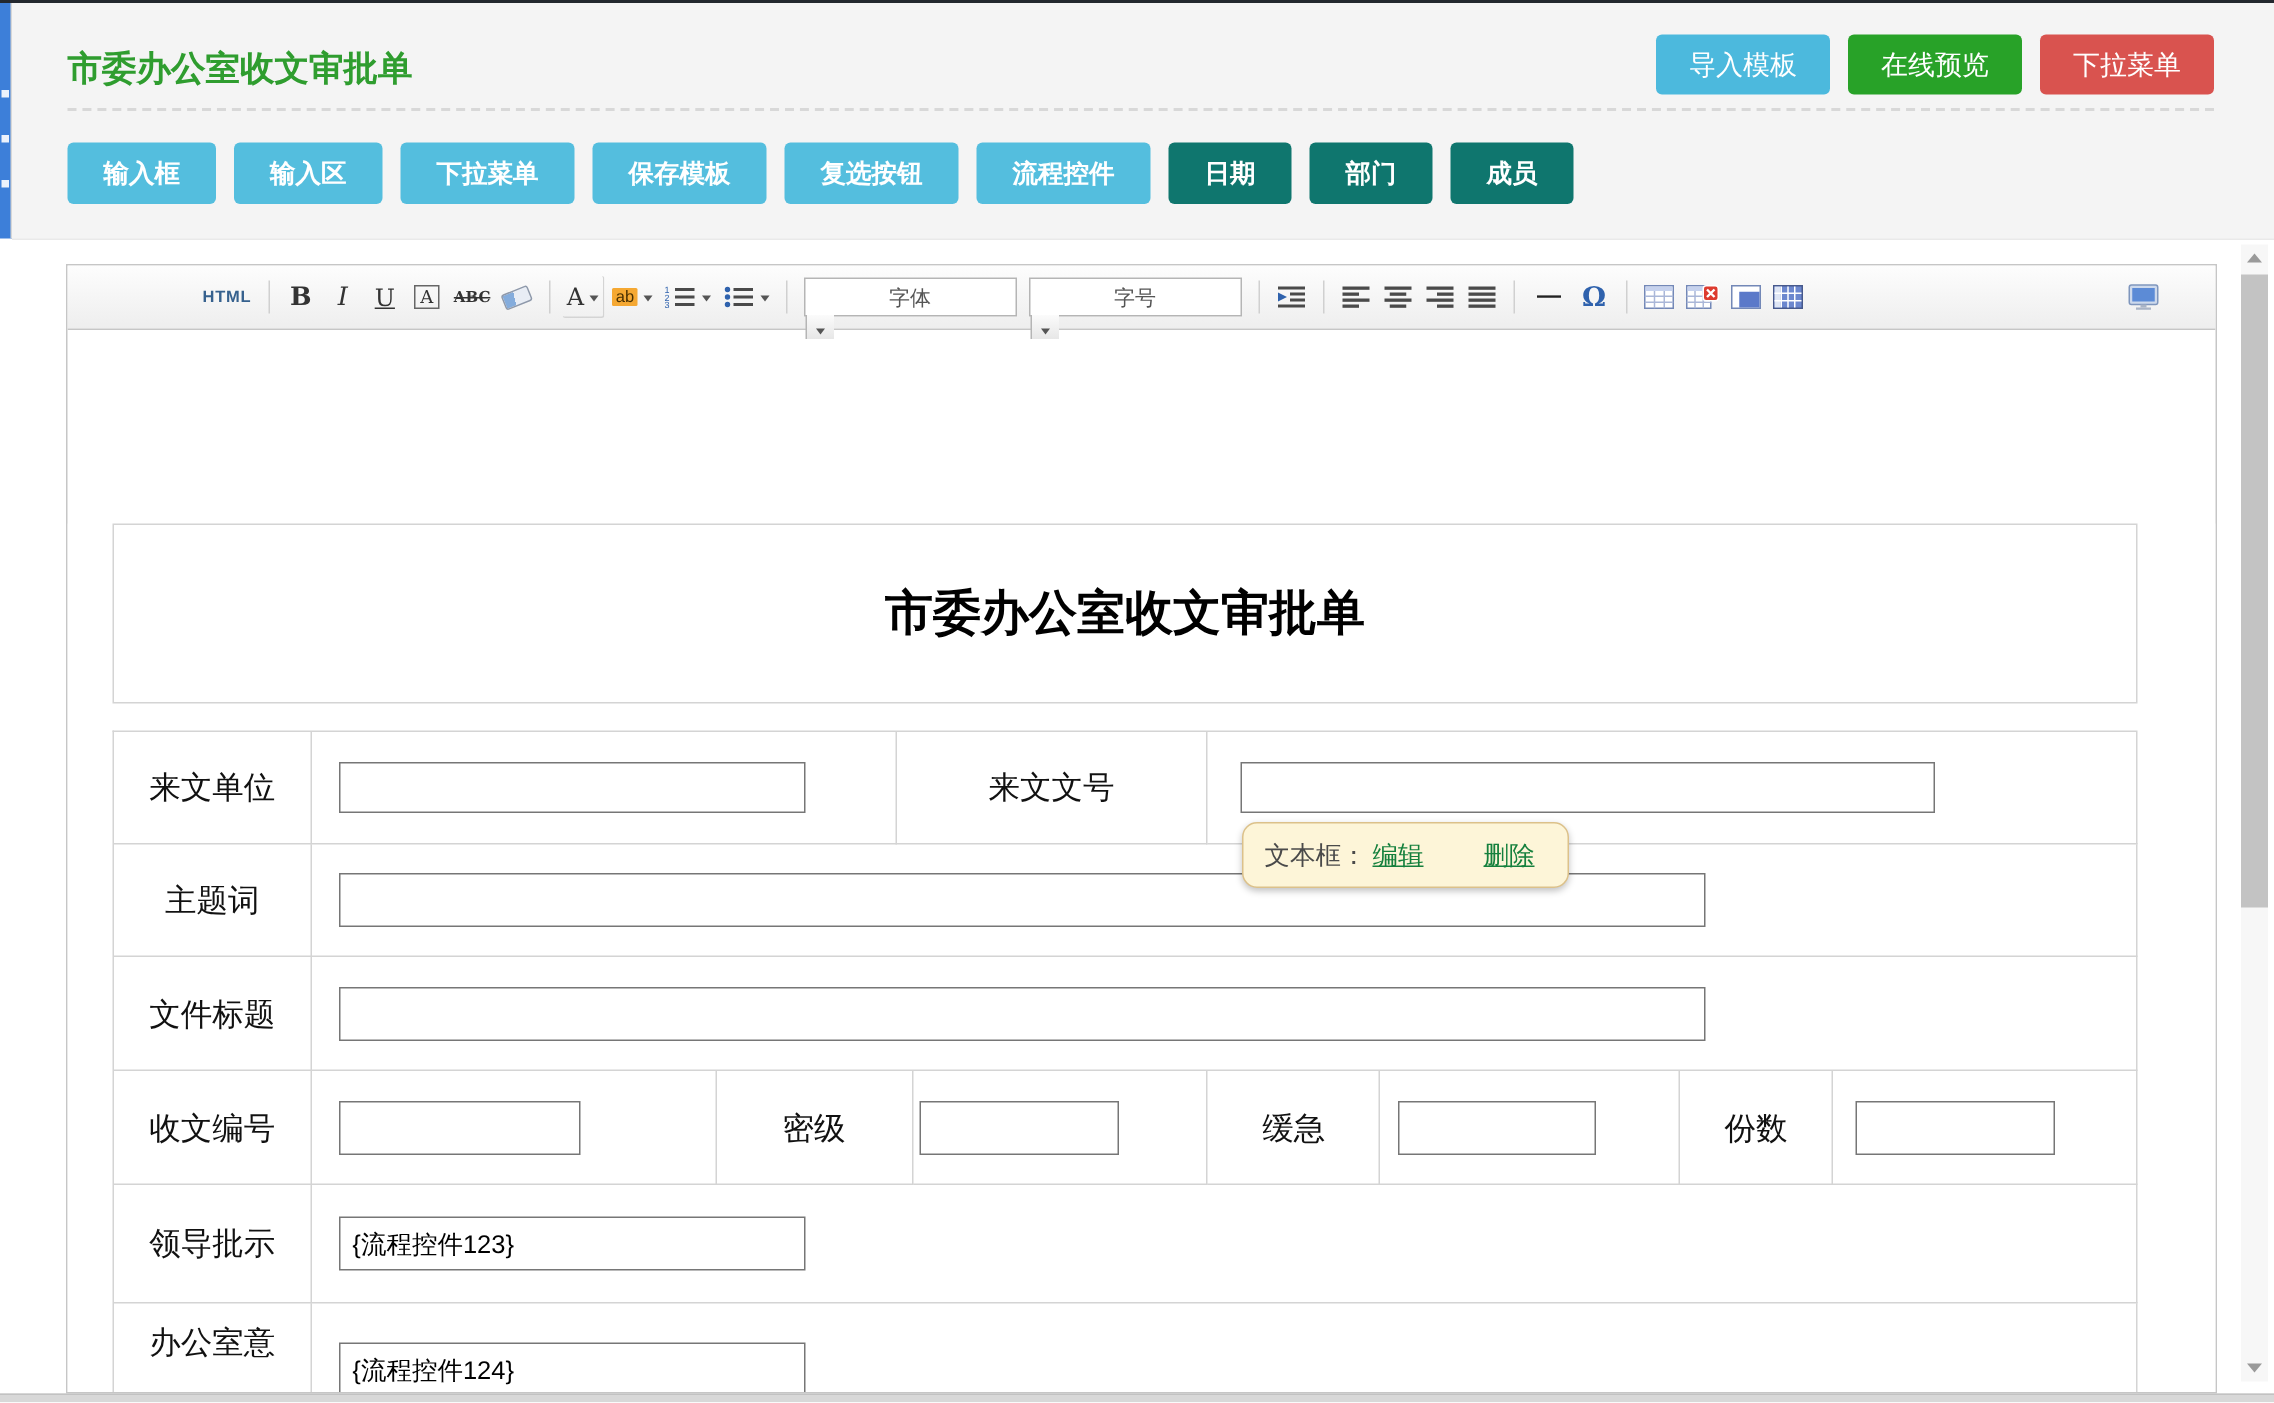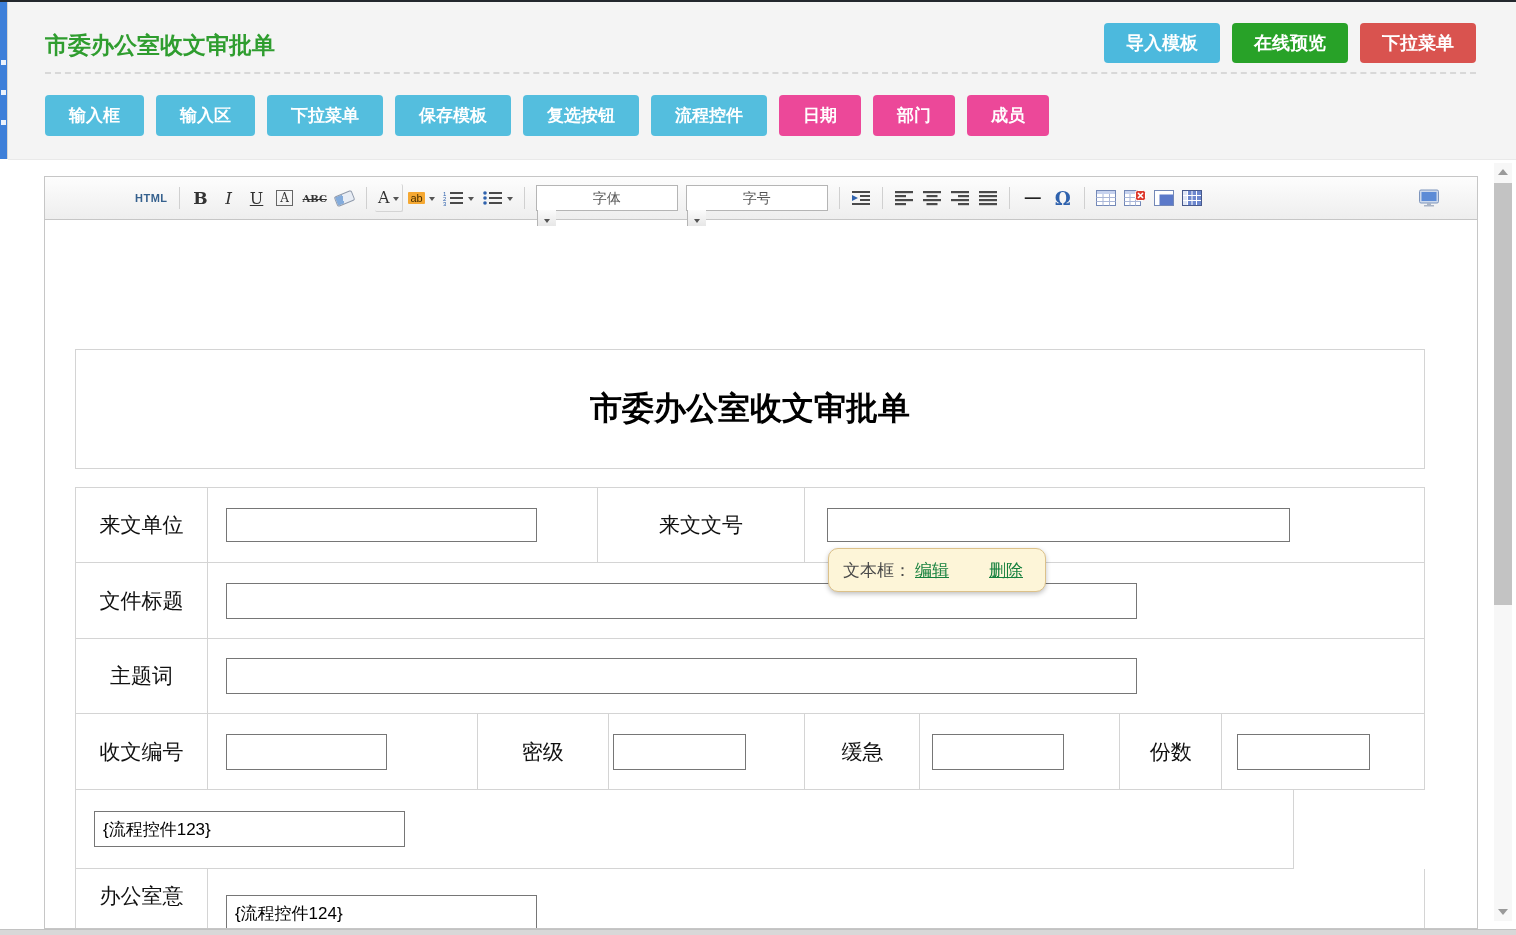--- a/index.html
+++ b/index.html
@@ -12,26 +12,26 @@
   .left-sliver { position:absolute; left:0; top:2px; width:8px; height:157px; background:#3d7fd9; border-right:1px solid #d7d7d7; }
   .left-sliver i { position:absolute; left:1px; width:5px; height:5px; background:#fff; opacity:.9; }
   .left-sliver i.m1 { top:58px; } .left-sliver i.m2 { top:88px; } .left-sliver i.m3 { top:118px; }
 
   
   .header { position:absolute; left:8px; top:2px; right:0; height:158px; background:#f4f4f4; border-bottom:1px solid #e9e9e9; }
   .header-title { position:absolute; left:37px; top:28px; font-family:"DejaVu Serif",serif; font-weight:bold; font-size:23px; color:#2f9d2f; }
   .dashed { position:absolute; left:37px; right:40px; top:70px; border-top:2px dashed #d8d8d8; }
   .actions { position:absolute; right:40px; top:21px; display:flex; gap:12px; }
   .abtn { height:40px; padding:0 22px; border:none; border-radius:4px; color:#fff; cursor:pointer;
-          font-family:"DejaVu Serif",serif; font-weight:bold; font-size:18px; display:flex; align-items:center; }
+          font-family:"DejaVu Serif",serif; font-weight:normal; font-size:18px; display:flex; align-items:center; }
   .abtn.import { background:#4cb9dd; } .abtn.preview { background:#28a228; } .abtn.save { background:#d9534f; }
   .widgets { position:absolute; left:37px; top:93px; display:flex; gap:12px; }
   .wbtn { height:41px; padding:0 24px; border:none; border-radius:4px; color:#fff; cursor:pointer;
           font-family:"DejaVu Serif",serif; font-weight:bold; font-size:17px; display:flex; align-items:center; }
-  .wbtn.light { background:#54bede; } .wbtn.dark { background:#ec4899;text-align:center; }
+  .wbtn.light { background:#54bede; } .wbtn.dark { background:#0f766e;text-align:center; }
 
   
   .editor { position:absolute; left:44px; top:176px; width:1434px; height:753px; border:1px solid #c6c6c6; background:#fff; overflow:hidden; }
   .ed-toolbar { height:43px; background:linear-gradient(#fdfdfd,#eeeeee); border-bottom:1px solid #c6c6c6;
                 display:flex; align-items:center; padding-left:86px; }
   .sep { width:1px; height:22px; background:#d0d0d0; margin:0 7px; flex:none; }
   .tbtn { min-width:26px; height:28px; display:flex; align-items:center; justify-content:center;
           background:transparent; border:none; border-radius:2px; margin:0 1px; color:#333; cursor:pointer; padding:0 3px; }
   .tbtn.html { font-weight:bold; font-size:11px; color:#36618e; letter-spacing:.5px; }
   .tbtn.b  { font-family:"DejaVu Serif",serif; font-weight:bold; font-size:17px; }
@@ -273,54 +273,55 @@
           <div class="fc label" style="width:132px">来文单位</div>
           <div class="fc input-cell" style="width:390px">
             <input class="fi" style="width: 311px;">
           </div>
           <div class="fc label" style="width:208px">来文文号</div>
           <div class="fc input-cell" style="width:620px;padding-left:22px">
             <input class="fi" style="width: 463px;">
           </div>
         </div>
 
+        <div class="frow" style="height:75px">
+          <div class="fc label" style="width:132px">主题词</div>
+          <div class="fc input-cell" style="width:1218px">
+            <input class="fi" style="width: 911px; height: 36px;">
+          </div>
+        </div>
+
         <div class="frow" style="height:76px">
           <div class="fc label" style="width:132px">文件标题</div>
           <div class="fc input-cell" style="width:1218px">
             <input class="fi" style="width: 911px; height: 36px;">
           </div>
         </div>
 
-        <div class="frow" style="height:75px">
-          <div class="fc label" style="width:132px">主题词</div>
-          <div class="fc input-cell" style="width:1218px">
-            <input class="fi" style="width: 911px; height: 36px;">
-          </div>
-        </div>
-
         <div class="frow" style="height:76px">
           <div class="fc label" style="width:132px">收文编号</div>
           <div class="fc input-cell" style="width:270px">
             <input class="fi" style="width: 161px; height: 36px;">
           </div>
           <div class="fc label" style="width:131px">密级</div>
           <div class="fc input-cell" style="width:197px;padding-left:4px">
             <input class="fi" style="width: 133px; height: 36px;">
           </div>
           <div class="fc label" style="width:115px">缓急</div>
           <div class="fc input-cell" style="width:200px;padding-left:12px">
             <input class="fi" style="width: 132px; height: 36px;">
           </div>
           <div class="fc label" style="width:102px">份数</div>
           <div class="fc input-cell" style="width:203px;padding-left:15px">
             <input class="fi" style="width: 133px; height: 36px;">
           </div>
         </div>
 
         <div class="frow" style="height:79px">
+          <div class="fc label" style="width:132px">领导批示</div>
           <div class="fc input-cell" style="width:1218px">
             <input class="fi" style="width: 311px; height: 36px;" value="{流程控件123}">
           </div>
         </div>
 
         <div class="frow" style="height:120px">
           <div class="fc label top" style="width:132px;justify-content:center">
             <span class="lbl-wrap">办公室意见</span>
           </div>
           <div class="fc input-cell top" style="width:1218px;padding-top:26px">

